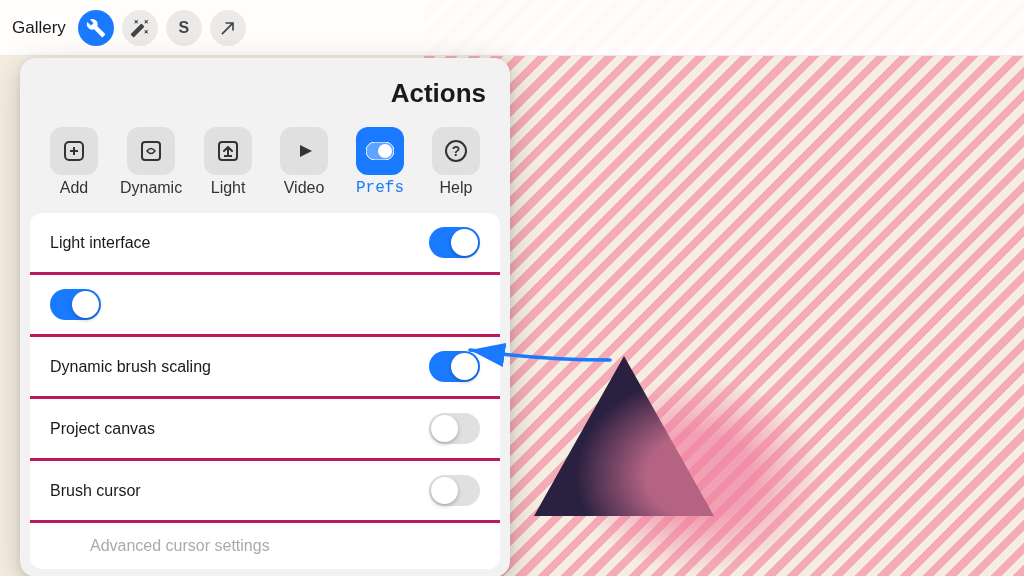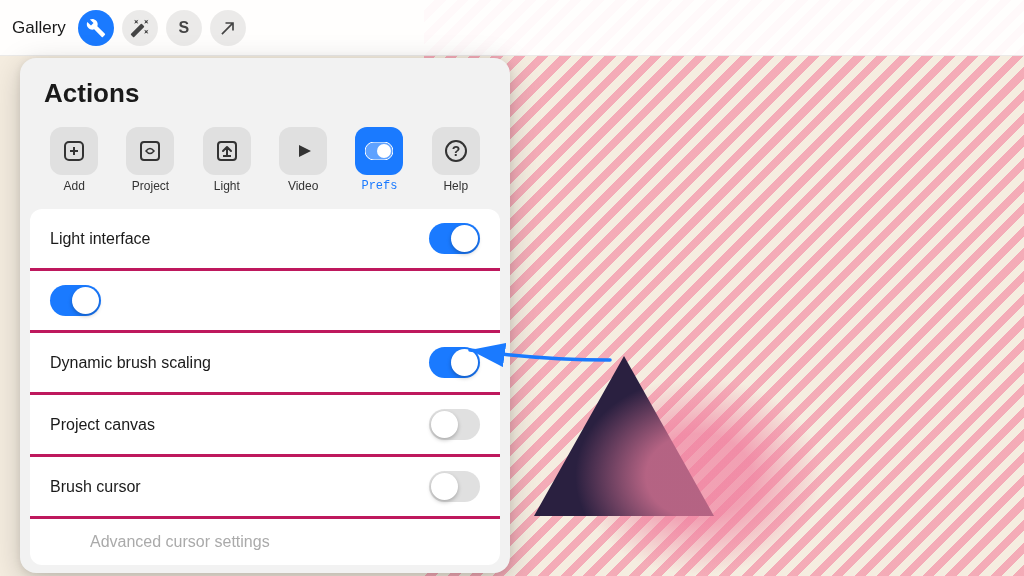--- a/index.html
+++ b/index.html
@@ -130,21 +130,22 @@
       height: 0;
       border-left: 10px solid transparent;
       border-right: 10px solid transparent;
       border-bottom: 10px solid #f2f2f2;
     }
 
     .panel-title {
       font-size: 26px;
       font-weight: 700;
       color: #1a1a1a;
-      padding: 20px 31px 14px 24px;
+      padding: 20px 24px 14px 24px;
+      text-align: right;
     }
 
     
     .actions-row {
       display: flex;
       align-items: center;
       justify-content: space-around;
       padding: 4px 16px 16px 16px;
     }
 
@@ -168,21 +169,21 @@
       font-size: 22px;
       color: #333;
     }
 
     .action-icon-wrap.blue-active {
       background: #1a7aff;
       color: white;
     }
 
     .action-label {
-      font-size: 12px;
+      font-size: 16px;
       color: #333;
       font-weight: 400;
     }
 
     .action-label.blue-label {
       color: #1a7aff;
       font-weight: 500;
       font-family: Liberation Mono, monospace;
     }
 
@@ -317,21 +318,21 @@
       <span class="action-label">Add</span>
     </div>
 
     <div class="action-item">
       <div class="action-icon-wrap">
         <svg width="24" height="24" viewBox="0 0 24 24" fill="none">
           <rect x="3" y="3" width="18" height="18" rx="3" stroke="#333" stroke-width="2" fill="none"></rect>
           <path d="M8 12 Q12 7 16 12 Q12 17 8 12Z" stroke="#333" stroke-width="1.5" fill="none"></path>
         </svg>
       </div>
-      <span class="action-label">Project</span>
+      <span class="action-label">Dynamic</span>
     </div>
 
     <div class="action-item">
       <div class="action-icon-wrap">
         <svg width="24" height="24" viewBox="0 0 24 24" fill="#333">
           <rect x="3" y="3" width="18" height="18" rx="3" stroke="#333" stroke-width="2" fill="none"></rect>
           <path d="M12 16V8M8 12l4-4 4 4" stroke="#333" stroke-width="2" fill="none" stroke-linecap="round" stroke-linejoin="round"></path>
           <line x1="8" y1="17" x2="16" y2="17" stroke="#333" stroke-width="2"></line>
         </svg>
       </div>

